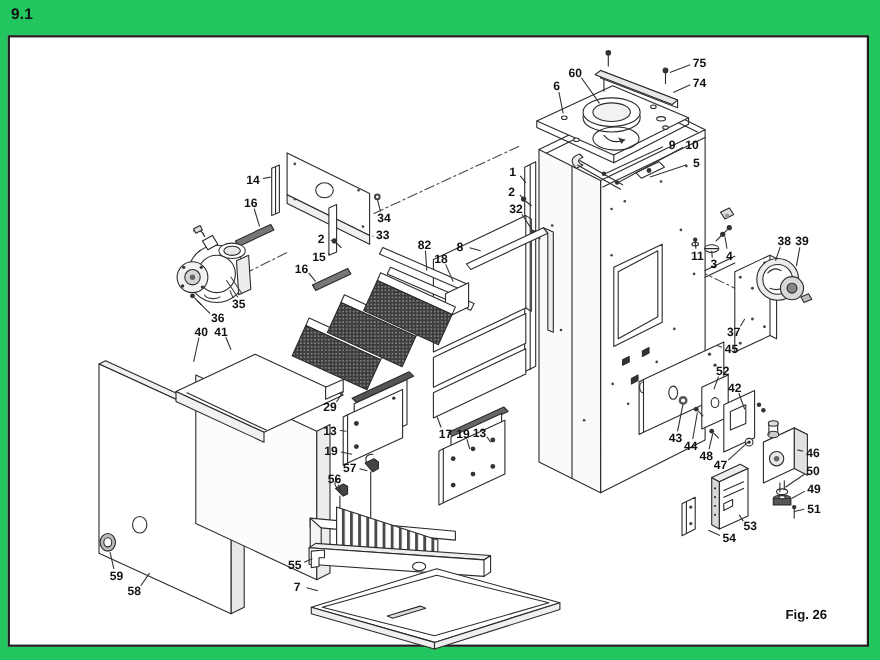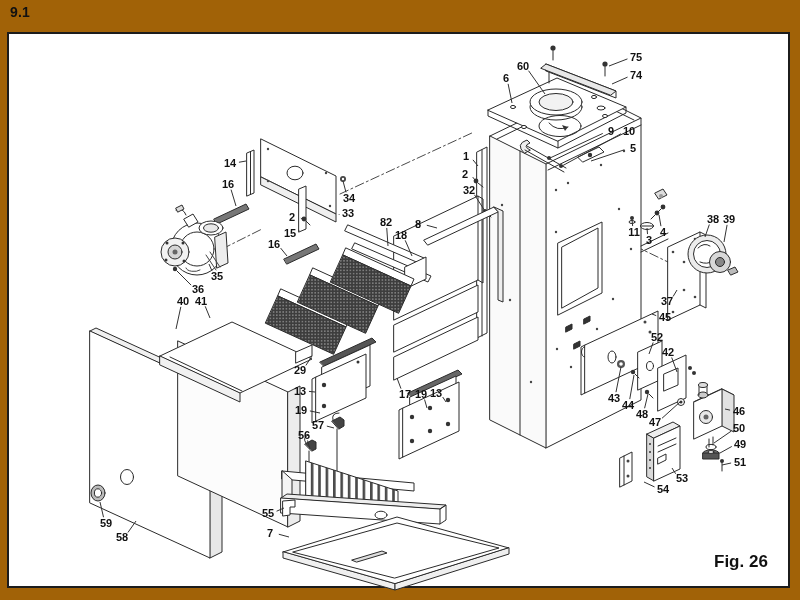--- a/index.html
+++ b/index.html
@@ -1,21 +1,21 @@
 <!DOCTYPE html>
 <html><head>
 <meta charset="utf-8">
 <style>
   html,body{margin:0;padding:0;background:#ffffff;}
-  .page{position:relative;width:800px;height:600px;background:#a16207;overflow:hidden;
+  .page{position:relative;width:800px;height:600px;background:#22c55e;overflow:hidden;
         font-family:"Liberation Sans",sans-serif;color:#111;}
   .sec-num{position:absolute;left:10px;top:4px;font-size:14px;font-weight:bold;letter-spacing:.2px;}
   .sec-title{position:absolute;left:48px;top:4px;font-size:14px;font-weight:bold;letter-spacing:.3px;}
   .frame{position:absolute;left:7px;top:32px;width:779px;height:552px;border:2px solid #1c1c1c;background:#fff;}
-  .fig-label{position:absolute;left:714px;top:552px;font-size:17px;font-weight:bold;}
+  .fig-label{position:absolute;left:714px;top:552px;font-size:12px;font-weight:bold;}
   svg.art{position:absolute;left:0;top:0;width:800px;height:600px;}
 </style>
 </head>
 <body>
 
 <div class="page">
 
   <span class="sec-num">9.1</span>
 
   <div class="frame"></div>

